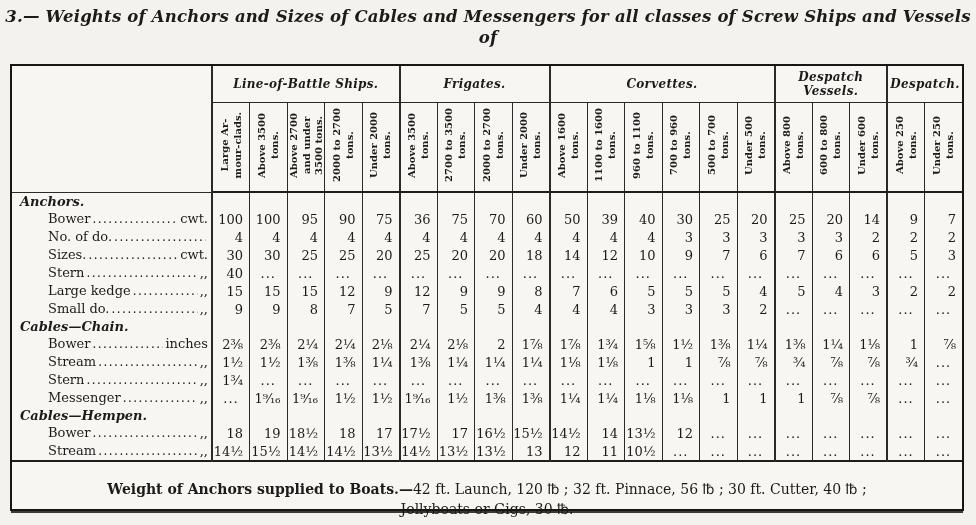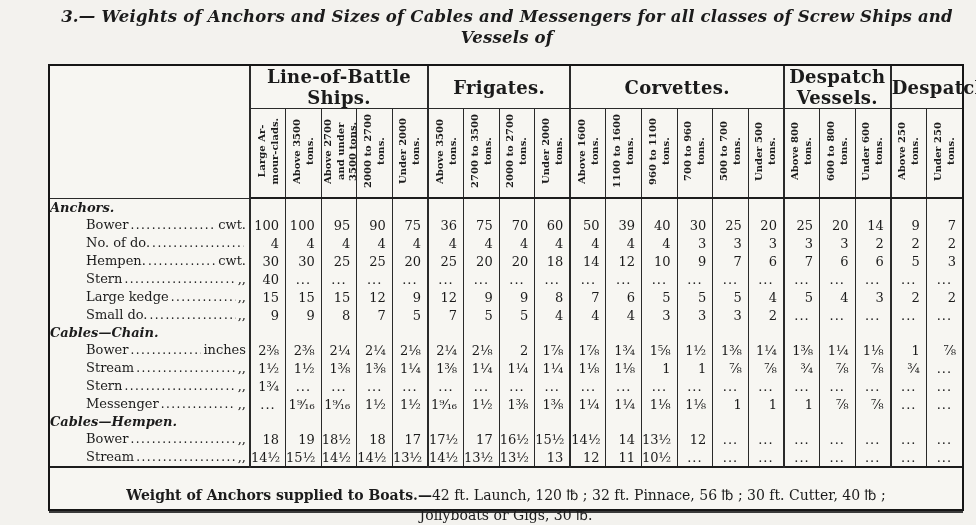--- a/index.html
+++ b/index.html
@@ -3,21 +3,21 @@
 <meta charset="utf-8">
 <style>
   html,body{margin:0;padding:0;}
   body{
     width:976px;height:525px;overflow:hidden;
     background:#f3f2ee;
     font-family:"DejaVu Serif","Liberation Serif",serif;
     color:#1b1b1b;
     position:relative;
   }
-  .page{position:absolute;inset:0;margin-left:38px;}
+  .page{position:absolute;inset:0;}
   .title-block{
     text-align:center;
     padding-top:7px;
     font-style:italic;
     font-weight:700;
     font-size:16.5px;
     line-height:1.25;
     letter-spacing:.2px;
   }
   .table-wrap{
@@ -34,25 +34,26 @@
   }
   col.label-col{width:200px;}
   th,td{
     border-color:#2a2a2a;
     padding:0;
     font-weight:normal;
   }
   
   tr.group-row th{
     height:36px;
-    font-size:18px;
+    font-size:12px;
     font-weight:700;
     text-align:center;
     border-bottom:1.5px solid #2a2a2a;
     letter-spacing:.3px;
+    font-style:italic;
   }
   
   tr.vh-row th{
     height:88px;
     vertical-align:middle;
     text-align:center;
   }
   tr.vh-row th .vtxt{
     display:inline-block;
     writing-mode:vertical-rl;
@@ -75,20 +76,21 @@
     font-size:13px;
     line-height:17px;
     vertical-align:middle;
   }
   td.val{text-align:right;padding-right:6px;}
   td.val.dots{text-align:center;padding-right:0;letter-spacing:1px;}
   td.label-cell{border-right:2px solid #2a2a2a;}
   .sec-label{
     font-style:italic;
     font-weight:700;
+    padding-left:8px;
     display:block;
   }
   .row-label{
     display:flex;
     align-items:baseline;
     padding-left:36px;
     padding-right:2px;
   }
   .row-label .rl-name{white-space:nowrap;}
   .row-label .rl-dots{
@@ -281,21 +283,21 @@
             <td class="val csep">3</td>
             <td class="val gsep">3</td>
             <td class="val csep">3</td>
             <td class="val csep">2</td>
             <td class="val gsep">2</td>
             <td class="val csep">2</td>
           </tr>
           <tr>
             <td class="label-cell">
               <span class="row-label">
-                <span class="rl-name">Hempen.</span>
+                <span class="rl-name">Sizes.</span>
                 <span class="rl-dots"></span>
                 <span class="rl-unit">cwt.</span>
               </span>
             </td>
             <td class="val">30</td>
             <td class="val csep">30</td>
             <td class="val csep">25</td>
             <td class="val csep">25</td>
             <td class="val csep">20</td>
             <td class="val gsep">25</td>

